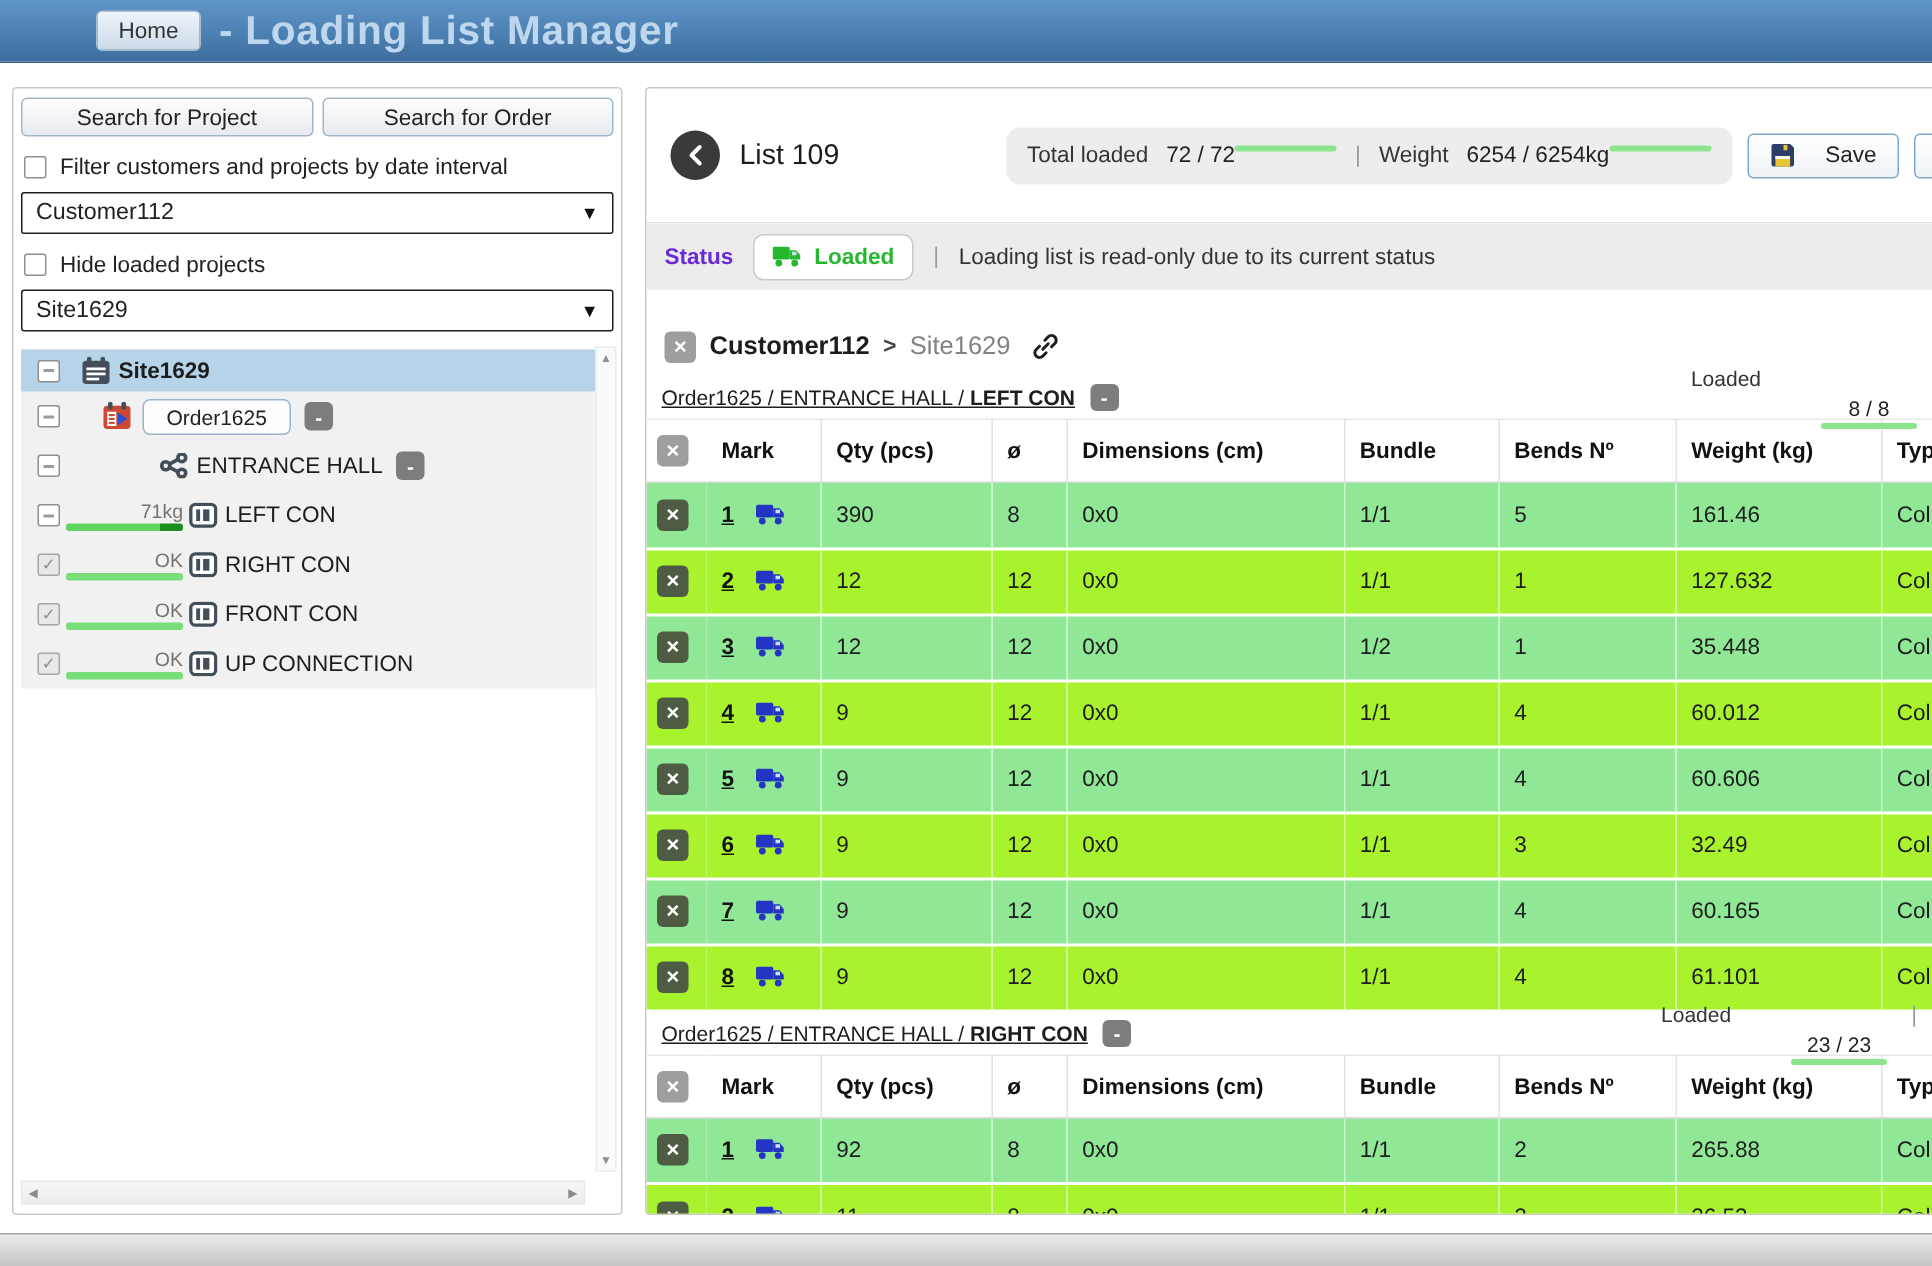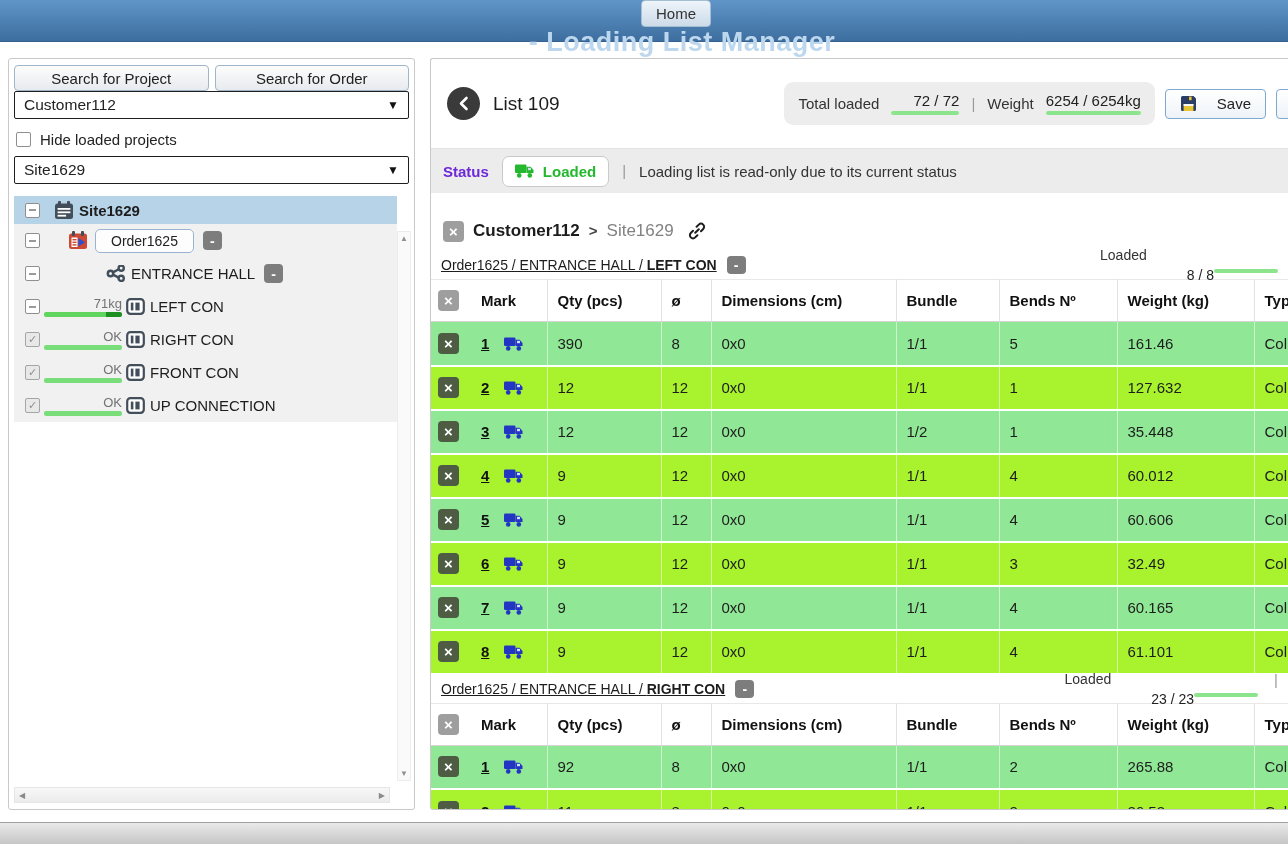--- a/index.html
+++ b/index.html
@@ -5,21 +5,21 @@
   * { box-sizing: border-box; }
   html,body { margin:0; padding:0; }
   body {
     width:1288px; height:844px; position:relative; overflow:hidden;
     background:#fff; font-family:"Liberation Sans", sans-serif; color:#222;
   }
   
   .top-header {
     position:absolute; left:0; top:0; width:1288px; height:42px;
     background:linear-gradient(var(--hdr-top), var(--hdr-bot));
-    border-bottom:1px solid #35618f; display:flex; align-items:center; padding-left:64px;flex-direction:column;
+    border-bottom:1px solid #35618f; display:flex; align-items:center; padding-left:64px;
   }
   .cropped-art { position:absolute; top:0; left:30px; height:7px; overflow:hidden; }
   .home-btn {
     font-family:inherit; font-size:15px; color:#333; cursor:pointer;
     background:linear-gradient(#eef4fa,#ccdbe8); border:1px solid #a5bed2; border-radius:4px;
     padding:4px 14px;
   }
   .app-title { margin-left:12px; font-size:27px; font-weight:bold; color:var(--title-blue); letter-spacing:.5px; }
   
   .sidebar {
@@ -85,21 +85,21 @@
   }
   .toolbar { display:flex; align-items:center; height:90px; padding-left:16px; border-bottom:1px solid #e3e3e3; }
   .back {
     width:33px; height:33px; border-radius:50%; background:#3a3a3a; border:none; cursor:pointer;
     display:inline-flex; align-items:center; justify-content:center; flex:0 0 33px;
   }
   .list-title { font-size:19px; font-weight:normal; margin:0 0 0 13px; color:#1c1c1c; }
   .tb-right { margin-left:auto; margin-right:-58px; display:flex; align-items:center; gap:10px; }
   .pill { background:#ededed; border-radius:9px; padding:10px 14px; display:flex; align-items:center; gap:12px; }
   .pill .lab { font-size:15px; color:#333; white-space:nowrap; }
-  .pill .val { display:inline-flex; flex-direction:column; align-items:flex-end; }
+  .pill .val { display:inline-flex; flex-direction:row; align-items:flex-end; }
   .pill .val b { font-weight:normal; font-size:15px; color:#222; white-space:nowrap; }
   .gbar { display:block; height:4px; background:var(--bar-green); border-radius:2px; margin-top:2px; align-self:stretch; }
   .val .gbar { min-width:68px; }
   .psep::before { content:"|"; color:#9a9a9a; font-size:15px; }
   .btn {
     font-family:inherit; font-size:15px; color:#222; cursor:pointer; height:30px;
     background:linear-gradient(#ffffff,#eef3f8); border:1px solid #7fa8cf; border-radius:4px;
     padding:0 14px; display:inline-flex; align-items:center; gap:20px; white-space:nowrap;
   }
   .btn.clipped { width:72px; }
@@ -121,21 +121,21 @@
   .crumb .cust { font-size:17px; font-weight:bold; color:#1c1c1c; }
   .crumb .gt::before { content:">"; font-weight:bold; color:#444; font-size:15px; }
   .crumb .site { font-size:17px; color:#828282; }
   .crumb .linkic { margin-left:4px; display:inline-flex; }
   
   .sec-head { height:28px; display:flex; align-items:center; padding-left:10px; }
   .sec-title { font-size:14px; color:#1d1d1d; text-decoration:underline; cursor:pointer; white-space:nowrap; }
   .sec-head .mini { margin-left:10px; width:18px; height:18px; }
   .sec-loaded { margin-left:auto; display:flex; align-items:flex-start; gap:40px; padding-right:12px; }
   .sl-lab { font-size:14px; color:#333; }
-  .sl-val { display:inline-flex; flex-direction:row; align-items:center; min-width:64px;margin-top:20px; }
+  .sl-val { display:inline-flex; flex-direction:column; align-items:center; min-width:64px;margin-top:20px; }
   .sl-val b { font-weight:normal; font-size:14px; color:#222; }
   .sl-val .gbar { min-width:64px; height:4px; }
   .sec-loaded .psep { margin-left:-24px; }
   table.grid { border-collapse:collapse; table-layout:fixed; width:953px; }
   .grid th {
     height:42px; text-align:left; padding-left:10px; font-size:15px; color:#111; background:#fff;
     border-right:1px solid #e2e2e2; border-top:1px solid #e8e8e8; border-bottom:1px solid #d5d5d5; font-weight:bold;
   }
   .grid th:first-child, .grid td:first-child { padding-left:7px; border-right:none; }
   .grid td {
@@ -160,20 +160,24 @@
   <span class="cropped-art"></span>
   <button class="home-btn">Home</button>
   <span class="app-title">- Loading List Manager</span>
 </div>
 
 <aside class="sidebar">
   <div class="btn-row">
     <button>Search for Project</button>
     <button>Search for Order</button>
   </div>
+  <label class="chk-row">
+    <span class="chk"></span>
+    <span>Filter customers and projects by date interval</span>
+  </label>
   <div class="select">
     <span>Customer112</span>
     <span class="caret">▼</span>
   </div>
   <label class="chk-row">
     <span class="chk"></span>
     <span>Hide loaded projects</span>
   </label>
   <div class="select">
     <span>Site1629</span>

